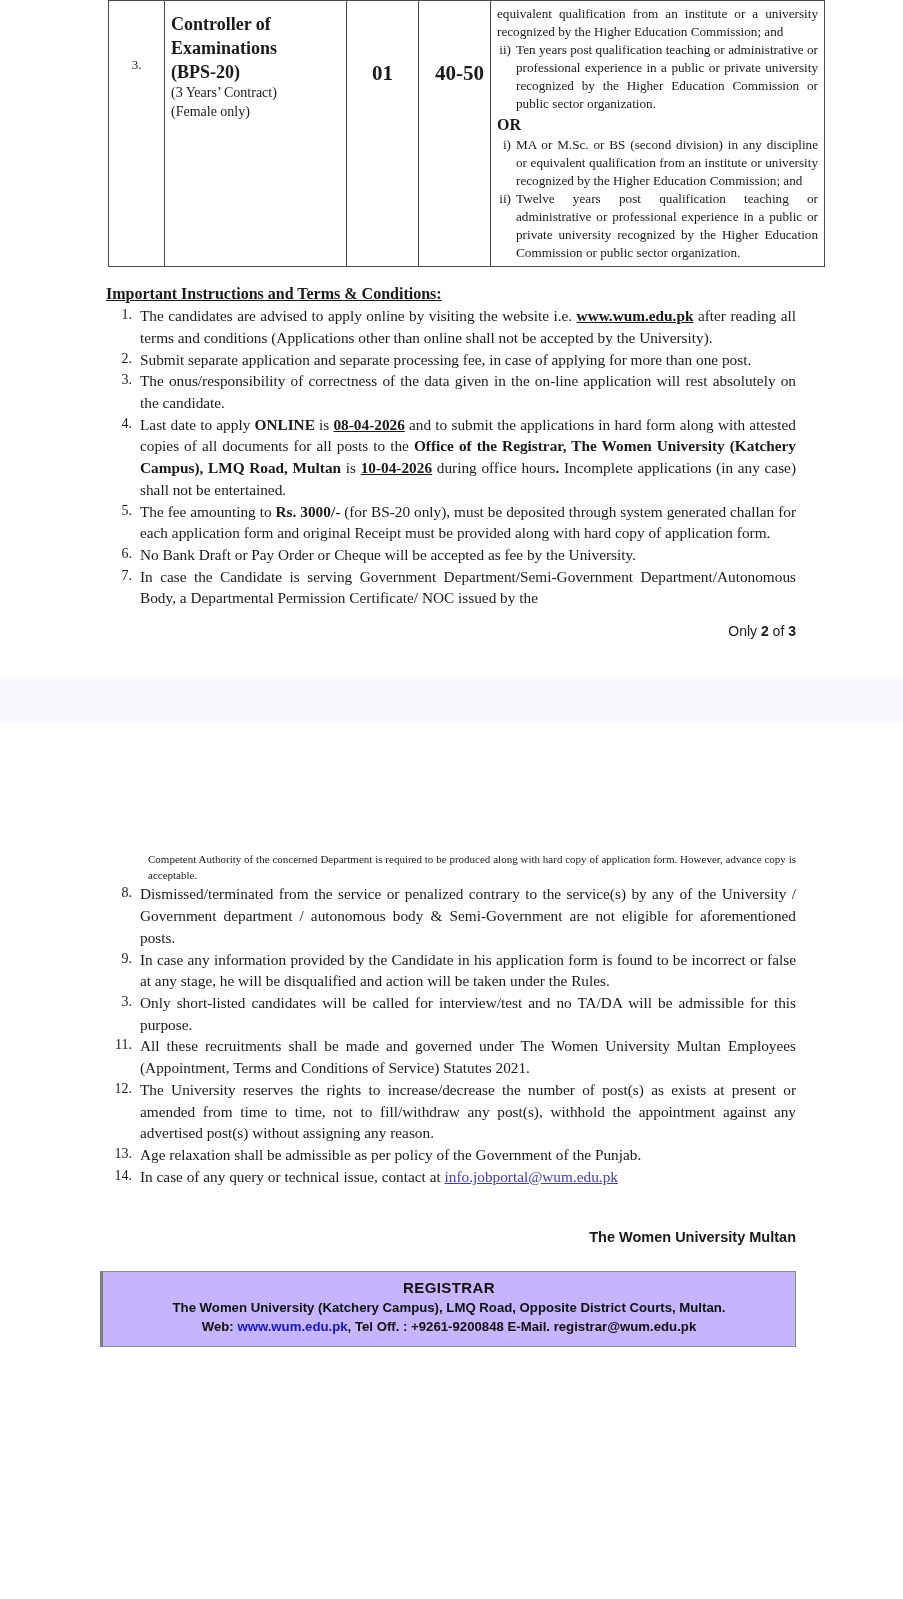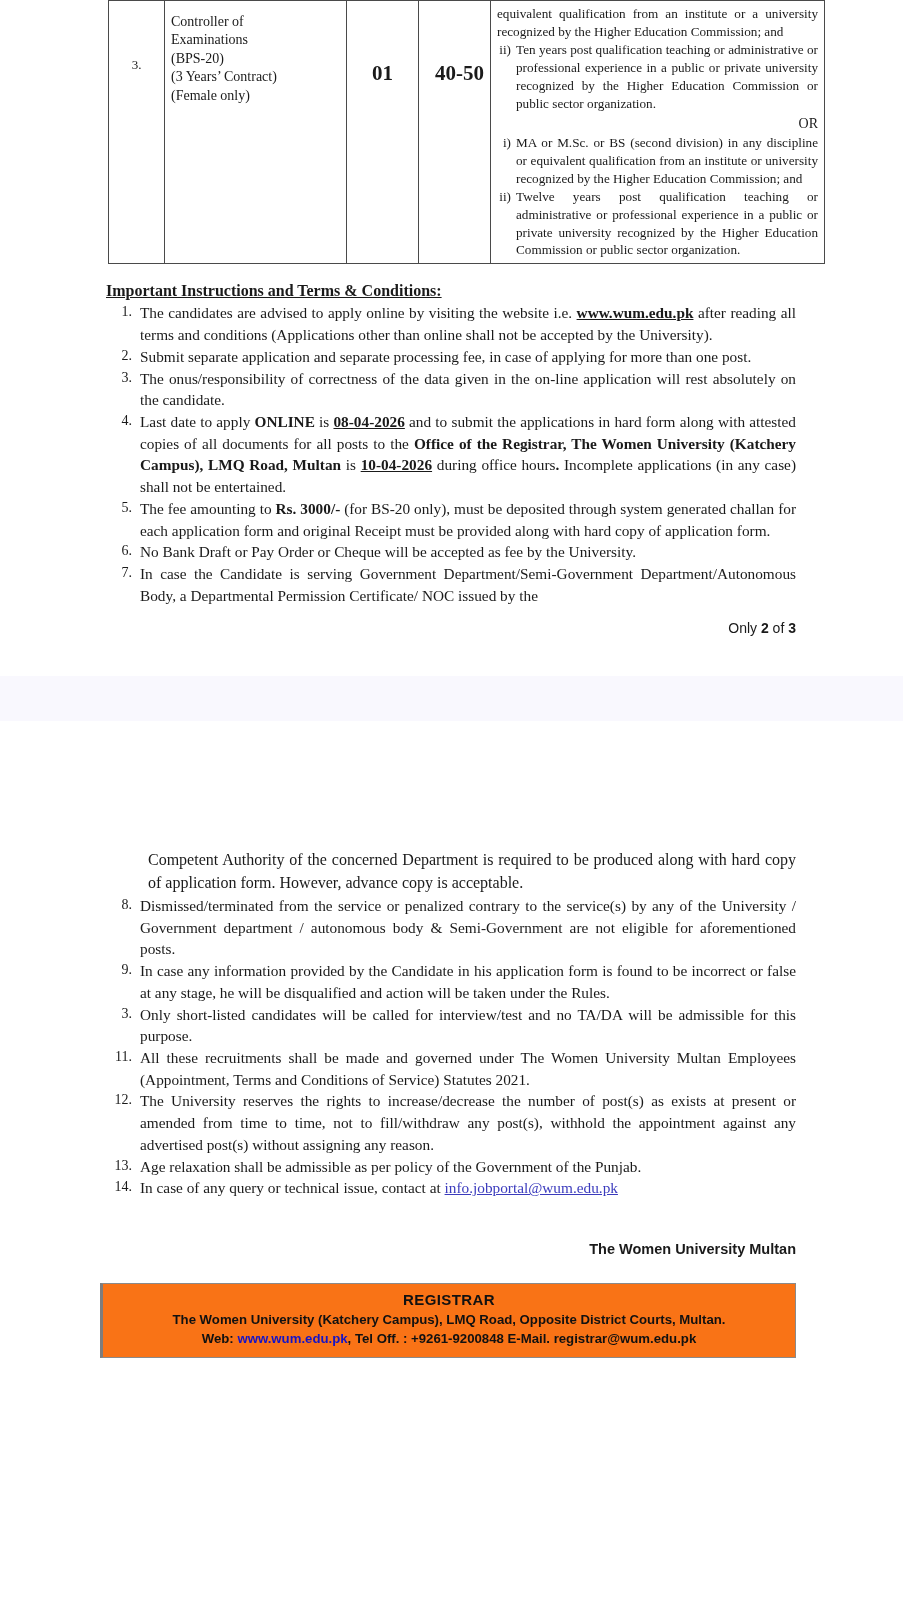--- a/index.html
+++ b/index.html
@@ -42,22 +42,22 @@
   .col-no   { width: 72px;  text-align: center; }
   .col-age  { width: 72px;  text-align: right; }
   .col-qual { width: 334px; }
 
   .sr-num {
     font-size: 13px;
     padding-top: 52px;
     display: block;
   }
   .post-name {
-    font-weight: normal;
-    font-size: 14px;
+    font-weight: bold;
+    font-size: 18px;
     line-height: 1.32;
     padding-top: 8px;
   }
   .post-sub {
     font-size: 14px;
     line-height: 1.32;
     font-weight: normal;
   }
   .cell-mid {
     font-weight: bold;
@@ -72,23 +72,23 @@
   }
   .qual-line { margin: 0; }
   .qual-item {
     display: flex;
     gap: 5px;
     margin: 0;
   }
   .qual-item .mark { flex: 0 0 auto; min-width: 14px; text-align: right; }
   .qual-item .body { flex: 1 1 auto; text-align: justify; text-justify: inter-word; }
   .or-center {
-    text-align: right;
-    font-weight: normal;
-    font-size: 14px;
+    text-align: left;
+    font-weight: bold;
+    font-size: 16px;
     margin: 1px 0 1px 0;
   }
 
   
   .instr-wrap {
     width: 690px;
     margin: 18px 0 0 106px;
   }
   .instr-title {
     font-weight: bold;
@@ -120,21 +120,21 @@
     text-justify: inter-word;
   }
   li.nojust .txt { text-align: left; }
   .b { font-weight: bold; }
   .bu { font-weight: bold; text-decoration: underline; }
   .link-blue {
     color: #3b3bbd;
     text-decoration: underline;
   }
   .cont-para {
-    font-size: 16px;
+    font-size: 11px;
     line-height: 1.42;
     margin-left: 42px;
     text-align: justify;
     text-justify: inter-word;
   }
 
   .page-num {
     width: 690px;
     margin: 14px 0 0 106px;
     text-align: right;
@@ -151,21 +151,21 @@
     font-family: "Liberation Sans", sans-serif;
     font-weight: bold;
     font-size: 14.5px;
     line-height: 1.5;
   }
 
   
   .footer-box {
     width: 696px;
     margin: 22px 0 0 100px;
-    background: #f97316;
+    background: #c4b5fd;
     border: 1px solid #8a8a8a;
     border-left: 3px solid #7d7d7d;
     padding: 7px 10px 9px 10px;
     text-align: center;
     font-family: "Liberation Sans", sans-serif;
     font-weight: bold;
     color: #111;
   }
   .footer-title { font-size: 15px; letter-spacing: 0.4px; margin-bottom: 2px; }
   .footer-line  { font-size: 13.2px; line-height: 1.45; }

